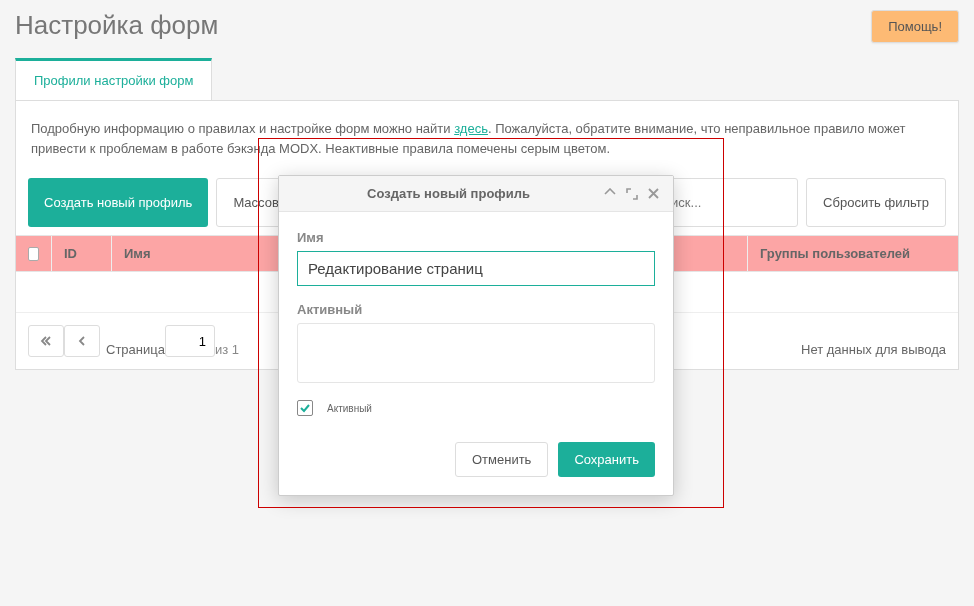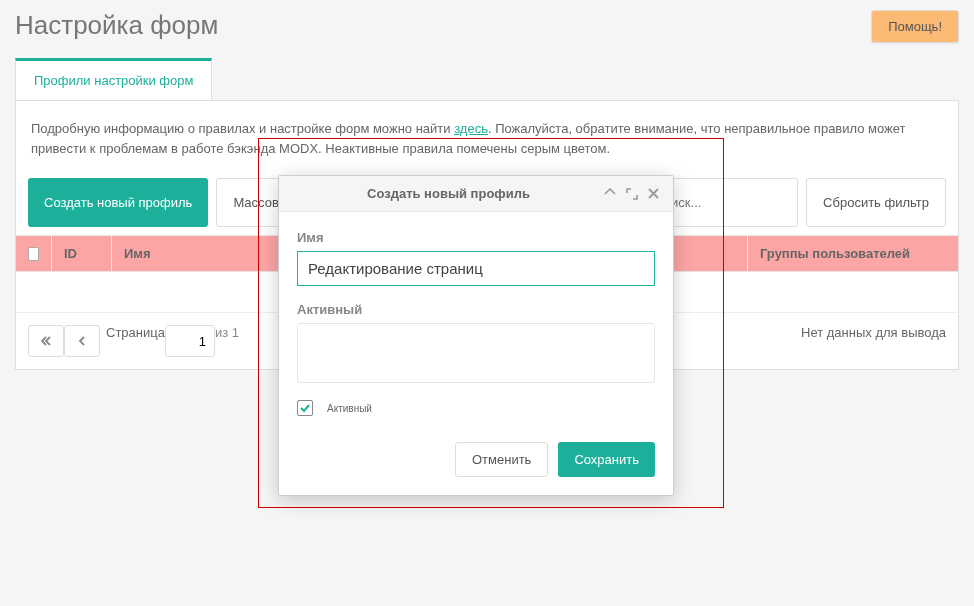--- a/index.html
+++ b/index.html
@@ -24,21 +24,21 @@
 
     .table-header { display: flex; border-top: 1px solid #e5e5e5; border-bottom: 1px solid #e5e5e5; background: #fca5a5; }
     .th { padding: 10px 12px; font-size: 13px; color: #666; font-weight: 600; border-right: 1px solid #eee; }
     .th-chk { width: 36px; display: flex; align-items: center; justify-content: center; }
     .th-id { width: 60px; }
     .th-name { flex: 1; }
     .th-groups { width: 210px; border-right: none; }
 
     .chk { width: 14px; height: 14px; border: 1px solid #aaa; border-radius: 2px; display: inline-block; background: #fff; }
 
-    .pager { display: flex; align-items: flex-start; padding: 12px; border-top: 1px solid #eee; gap: 0; }
+    .pager { display: flex; align-items: flex-end; padding: 12px; border-top: 1px solid #eee; gap: 0; }
     .pager-btn { width: 36px; height: 32px; border: 1px solid #ddd; border-radius: 3px; background: #fff; display: flex; align-items: center; justify-content: center; cursor: pointer; color: #888; }
     .pager-text { font-size: 13px; color: #666; margin-left: 6px; }
     .page-input { width: 50px; height: 32px; border: 1px solid #ddd; border-radius: 3px; text-align: right; padding: 0 8px; font-size: 13px; }
     .pager-of { color: #888; font-size: 13px; }
     .pager-right { margin-left: auto; font-size: 13px; color: #666; }
 
     .highlight-box { position: absolute; left: 258px; top: 138px; width: 466px; height: 370px; border: 1px solid #c00; pointer-events: none; z-index: 20; }
 
     .modal { position: absolute; left: 278px; top: 175px; width: 396px; background: #fff; border: 1px solid #ccc; border-radius: 2px; box-shadow: 0 4px 20px rgba(0,0,0,0.2); z-index: 10; }
     .modal-header { background: #f5f5f5; border-bottom: 1px solid #e5e5e5; padding: 10px 14px; display: flex; align-items: center; }

